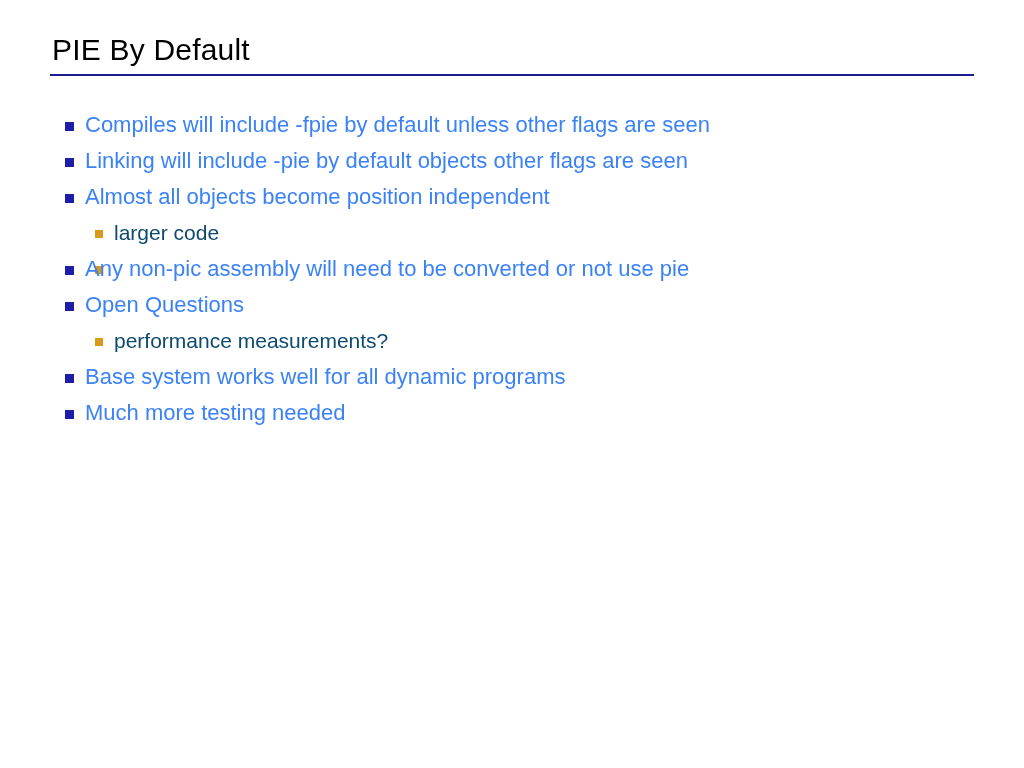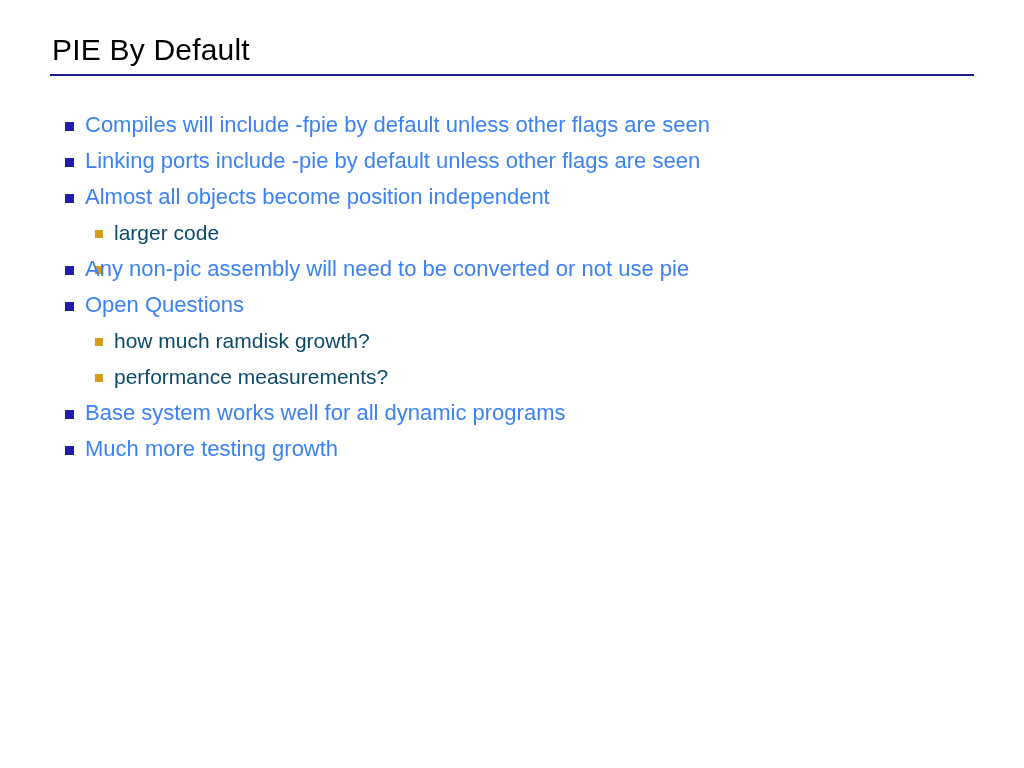--- a/index.html
+++ b/index.html
@@ -100,21 +100,21 @@
   <div class="content">
     <ul class="bullets">
 
       <li class="level1">
         <span class="marker"></span>
         <span class="bullet-text">Compiles will include -fpie by default unless other flags are seen</span>
       </li>
 
       <li class="level1">
         <span class="marker"></span>
-        <span class="bullet-text">Linking ports include -pie by default unless other flags are seen</span>
+        <span class="bullet-text">Linking will include -pie by default objects other flags are seen</span>
       </li>
 
       <li class="level1">
         <span class="marker"></span>
         <span class="bullet-text">Almost all objects become position independent</span>
       </li>
 
       <li class="level2">
         <span class="marker"></span>
         <span class="bullet-text">larger code</span>
@@ -129,38 +129,37 @@
         <span class="bullet-text">Any non-pic assembly will need to be converted or not use pie</span>
       </li>
 
       <li class="level1">
         <span class="marker"></span>
         <span class="bullet-text">Open Questions</span>
       </li>
 
       <li class="level2">
         <span class="marker"></span>
-        <span class="bullet-text">how much ramdisk growth?</span>
       </li>
 
       <li class="level2">
         <span class="marker"></span>
         <span class="bullet-text">performance measurements?</span>
       </li>
 
       <li class="level1">
         <span class="marker"></span>
         <span class="bullet-text">Base system works well for all dynamic programs</span>
       </li>
 
       <li class="level1">
         <span class="marker"></span>
       </li>
 
       <li class="level1">
         <span class="marker"></span>
-        <span class="bullet-text">Much more testing growth</span>
+        <span class="bullet-text">Much more testing needed</span>
       </li>
 
     </ul>
   </div>
 
 </div>
 
 </body></html>

